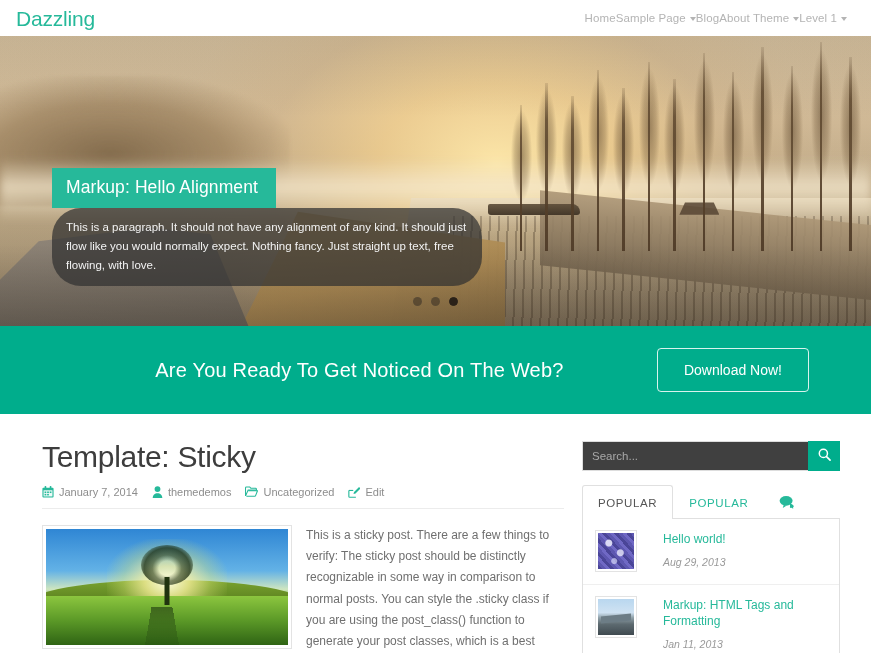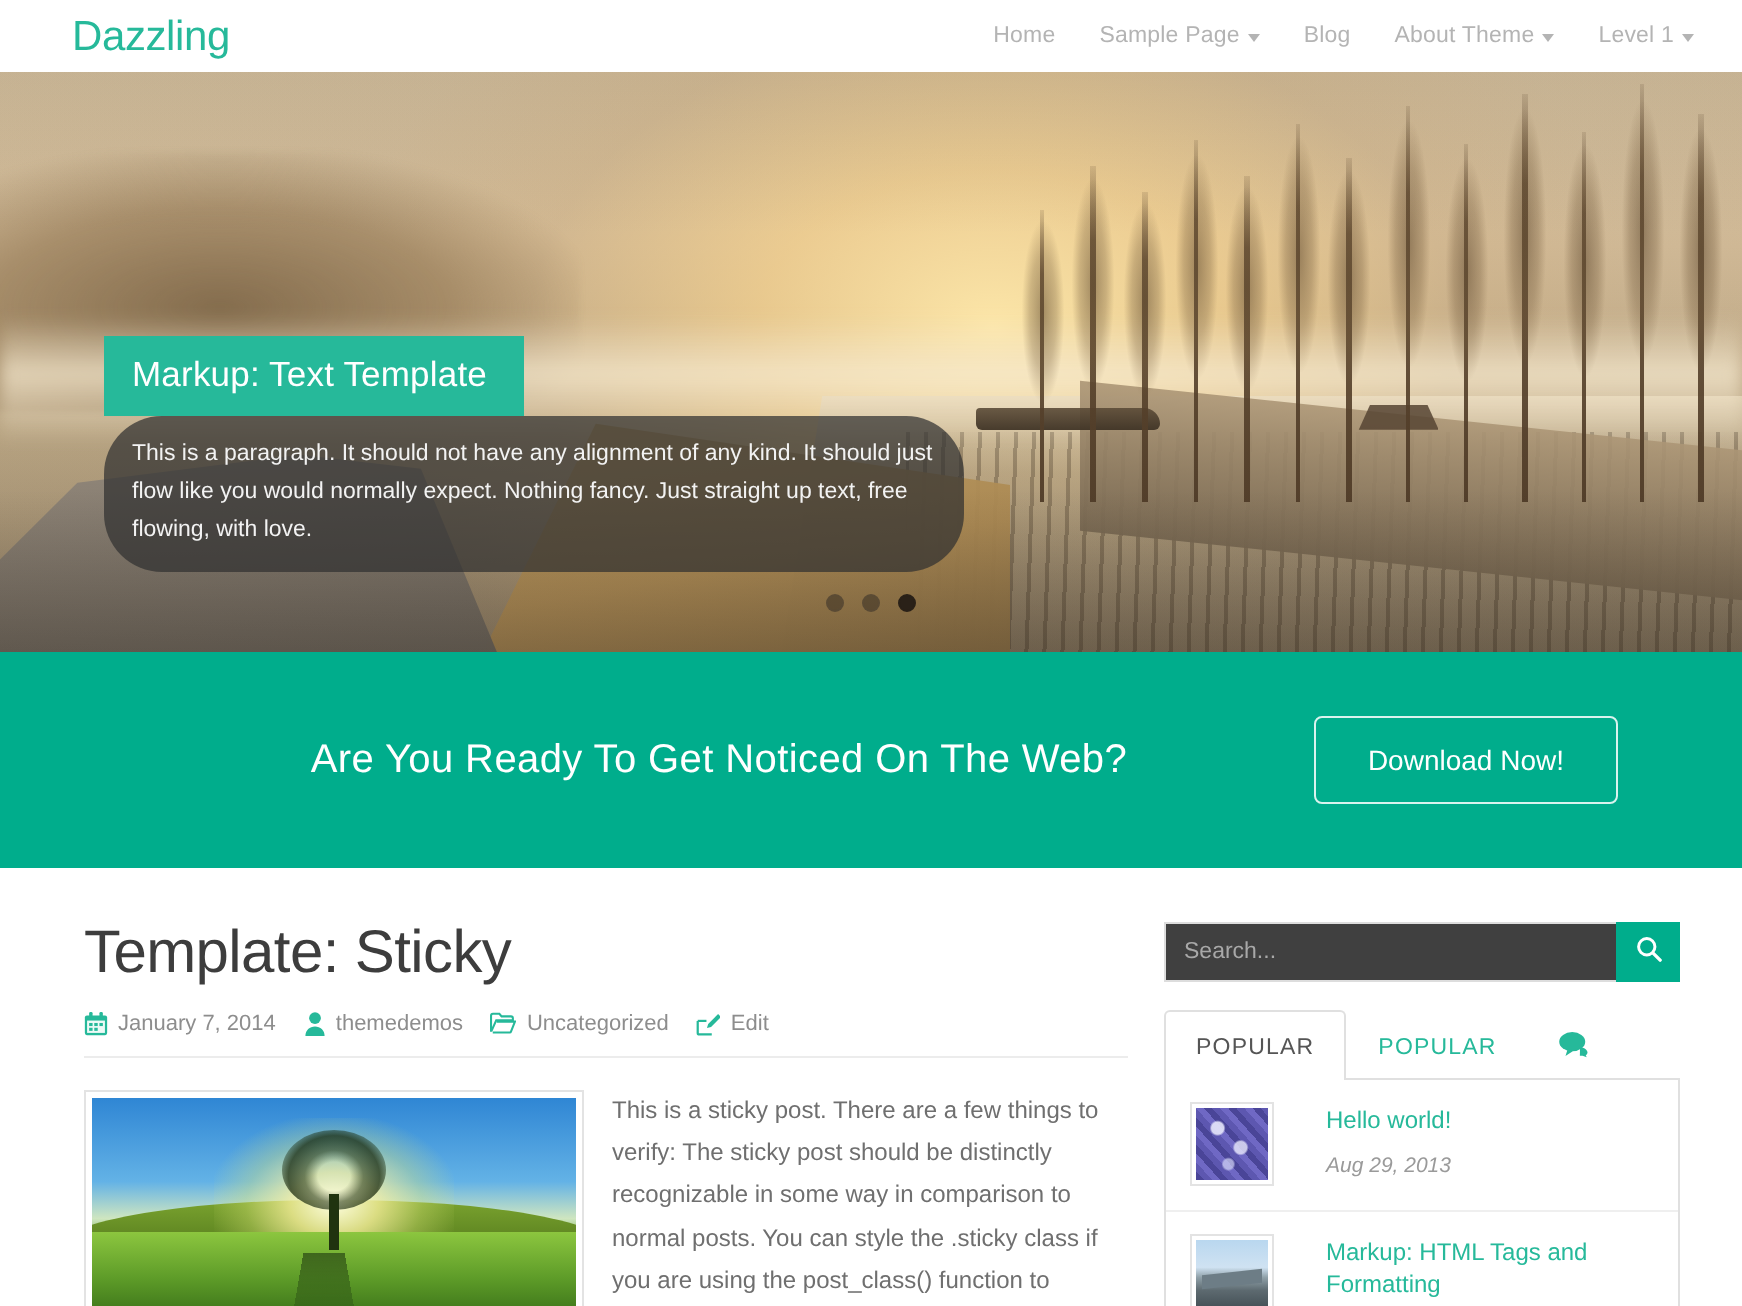--- a/index.html
+++ b/index.html
@@ -10,35 +10,34 @@
     font-family: "Liberation Sans", sans-serif;
     color: #555555;
   }
 
   
   .site-header {
     height: 36px;
     background: #ffffff;
     display: flex;
     align-items: center;
-    padding: 0 24px 0 36px;
+    padding: 0 24px 0 16px;
     position: relative;
   }
   .brand {
     font-size: 21px;
     color: #26b99a;
     letter-spacing: -0.2px;
     font-weight: 400;
     line-height: 1;
   }
   .main-nav {
     margin-left: auto;
     display: flex;
     align-items: center;
-    gap: 22px;
   }
   .nav-item {
     font-size: 11.5px;
     color: #b4b4b4;
     display: flex;
     align-items: center;
     gap: 4px;
     white-space: nowrap;
     letter-spacing: 0.1px;
   }
@@ -160,21 +159,21 @@
   .dot {
     width: 9px; height: 9px; border-radius: 50%;
     background: rgba(55,45,34,0.55);
     border: 1px solid rgba(90,75,55,0.5);
   }
   .dot.active { background: #2a2118; border-color: #2a2118; }
 
   
   .cta {
     background: #00ad8c;
-    height: 108px;
+    height: 88px;
     display: flex;
     align-items: center;
     padding: 0 62px 0 0;
   }
   .cta-text {
     flex: 1;
     text-align: center;
     color: #ffffff;
     font-size: 20px;
     letter-spacing: 0.2px;
@@ -412,21 +411,21 @@
       <div class="poplar" style="left:62%;height:83%"></div>
       <div class="poplar" style="left:70%;height:95%"></div>
       <div class="poplar" style="left:78%;height:86%"></div>
       <div class="poplar" style="left:86%;height:97%"></div>
       <div class="poplar" style="left:94%;height:90%"></div>
     </div>
     <div class="hero-vignette"></div>
   </div>
 
   <div class="slide-caption">
-    <div class="caption-title">Markup: Text Template</div>
+    <div class="caption-title">Markup: Hello Alignment</div>
     <div class="caption-body">This is a paragraph. It should not have any alignment of any kind. It should just flow like you would normally expect. Nothing fancy. Just straight up text, free flowing, with love.</div>
   </div>
 
   <div class="slider-dots">
     <span class="dot"></span>
     <span class="dot"></span>
     <span class="dot active"></span>
   </div>
 </section>
 

